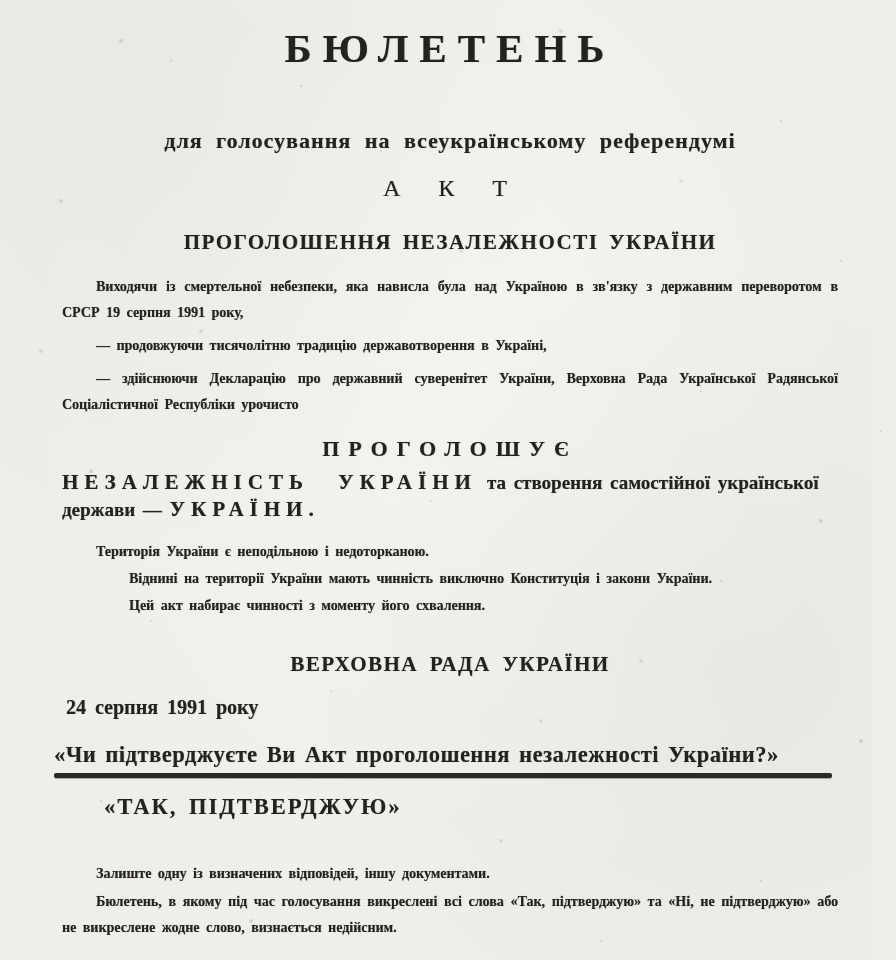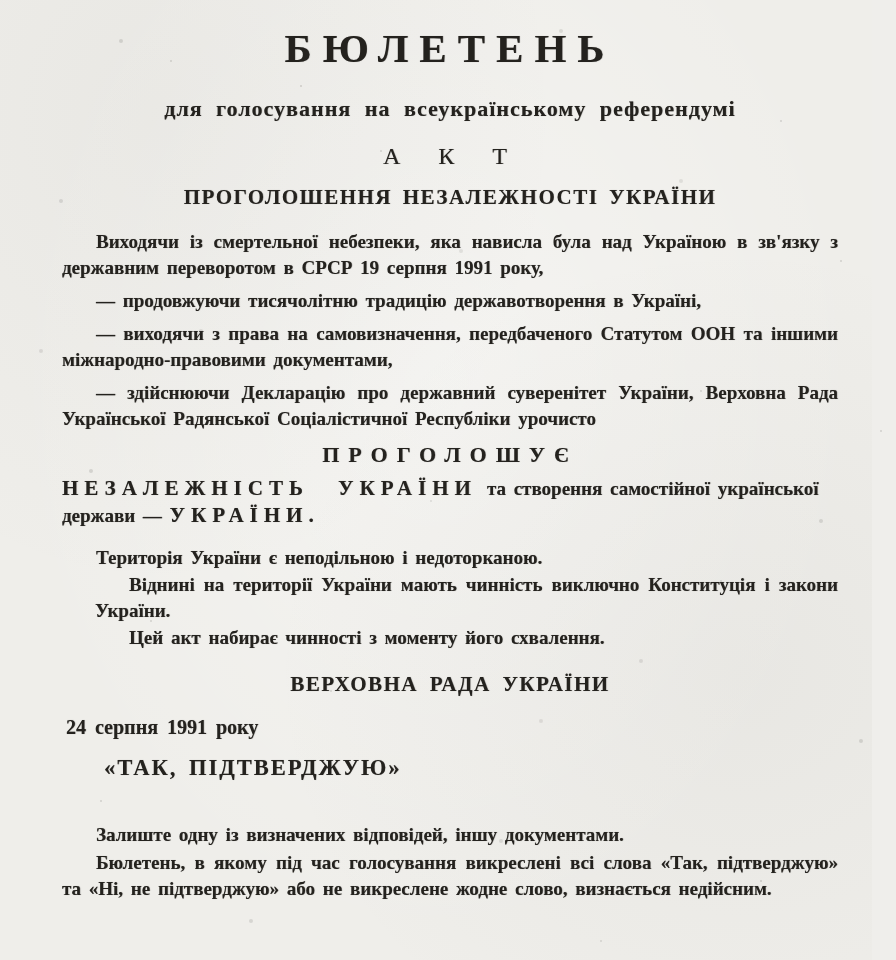--- a/index.html
+++ b/index.html
@@ -42,52 +42,52 @@
       170px 60px 0 0 rgba(90,88,82,.2), 680px 180px 0 1px rgba(90,88,82,.12);
   }
   h1,h2,h3,p{margin:0;}
   .ink{text-shadow:0.4px 0.4px 0.7px rgba(36,34,30,.45);}
   .title{
     text-align:center;font-size:41px;font-weight:700;
     letter-spacing:11px;margin-top:6px;
   }
   .subtitle{
     text-align:center;font-size:22px;font-weight:700;
-    letter-spacing:1px;word-spacing:7px;margin-top:24px;
+    letter-spacing:1px;word-spacing:7px;margin-top:56px;
   }
   .act-heading{
     text-align:center;font-size:24px;font-weight:400;
     letter-spacing:10px;word-spacing:12px;margin-top:21px;
   }
   .act-subheading{
     text-align:center;font-size:21px;font-weight:700;
-    letter-spacing:1.5px;word-spacing:4px;margin-top:15px;
+    letter-spacing:1.5px;word-spacing:4px;margin-top:28px;
   }
   .body{
-    font-size:19px;font-weight:700;line-height:26px;
+    font-size:14px;font-weight:700;line-height:26px;
     text-align:justify;word-spacing:3px;
   }
   .indent{text-indent:34px;}
   .preamble{margin-top:19px;}
   .clause{margin-top:7px;}
   .proclaims{
     text-align:center;font-size:22px;font-weight:700;
-    letter-spacing:9px;margin-top:10px;
+    letter-spacing:9px;margin-top:18px;
   }
   .declaration{
     font-size:19px;font-weight:700;line-height:27px;
     margin-top:7px;word-spacing:3px;
   }
   .caps-sp{font-size:21px;letter-spacing:6px;word-spacing:18px;margin-right:10px;}
   .caps-sp2{font-size:21px;letter-spacing:6px;}
   .article1{margin-top:16px;}
   .article{margin-top:1px;margin-left:33px;}
   .signature{
     text-align:center;font-size:21px;font-weight:700;
-    letter-spacing:1.5px;word-spacing:5px;margin-top:21px;
+    letter-spacing:1.5px;word-spacing:5px;margin-top:33px;
   }
   .date{
     font-size:20px;font-weight:700;margin-top:19px;margin-left:4px;word-spacing:4px;
   }
   .question-block{margin-top:23px;margin-left:-8px;margin-right:6px;}
   .question{
     font-size:22.5px;font-weight:700;letter-spacing:0.5px;word-spacing:3px;
     text-align:justify;
   }
   .question-rule{
@@ -114,35 +114,38 @@
 
   <p class="subtitle ink">для голосування на всеукраїнському референдумі</p>
 
   <h2 class="act-heading ink">А К Т</h2>
 
   <h3 class="act-subheading ink">ПРОГОЛОШЕННЯ НЕЗАЛЕЖНОСТІ УКРАЇНИ</h3>
 
   <p class="body indent preamble ink">Виходячи із смертельної небезпеки, яка нависла була над Україною в зв'язку з державним переворотом в СРСР 19 серпня 1991 року,</p>
 
   <p class="body indent clause ink">— продовжуючи тисячолітню традицію державотворення в Україні,</p>
-  <p class="body indent clause ink">— виходячи з права на самовизначення, передбаченого Статутом ООН та іншими міжнародно-правовими документами,</p>
   <p class="body indent clause ink">— здійснюючи Декларацію про державний суверенітет України, Верховна Рада Української Радянської Соціалістичної Республіки урочисто</p>
 
   <p class="proclaims ink">ПРОГОЛОШУЄ</p>
 
   <p class="declaration ink"><span class="caps-sp">НЕЗАЛЕЖНІСТЬ УКРАЇНИ</span><span>та створення самостійної української держави — </span><span class="caps-sp2">УКРАЇНИ.</span></p>
 
   <p class="body indent article1 ink">Територія України є неподільною і недоторканою.</p>
   <p class="body indent article ink">Віднині на території України мають чинність виключно Конституція і закони України.</p>
   <p class="body indent article ink">Цей акт набирає чинності з моменту його схвалення.</p>
 
   <p class="signature ink">ВЕРХОВНА РАДА УКРАЇНИ</p>
 
   <p class="date ink">24 серпня 1991 року</p>
 
+  <div class="question-block">
+    <p class="question ink">«Чи підтверджуєте Ви Акт проголошення незалежності України?»</p>
+    <div class="question-rule"></div>
+  </div>
 
   <div class="options">
     <span class="option ink">«ТАК, ПІДТВЕРДЖУЮ»</span>
   </div>
 
   <p class="body indent instr1 ink">Залиште одну із визначених відповідей, іншу документами.</p>
   <p class="body indent instr ink">Бюлетень, в якому під час голосування викреслені всі слова «Так, підтверджую» та «Ні, не підтверджую» або не викреслене жодне слово, визнається недійсним.</p>
 </div>
 
 </body></html>

